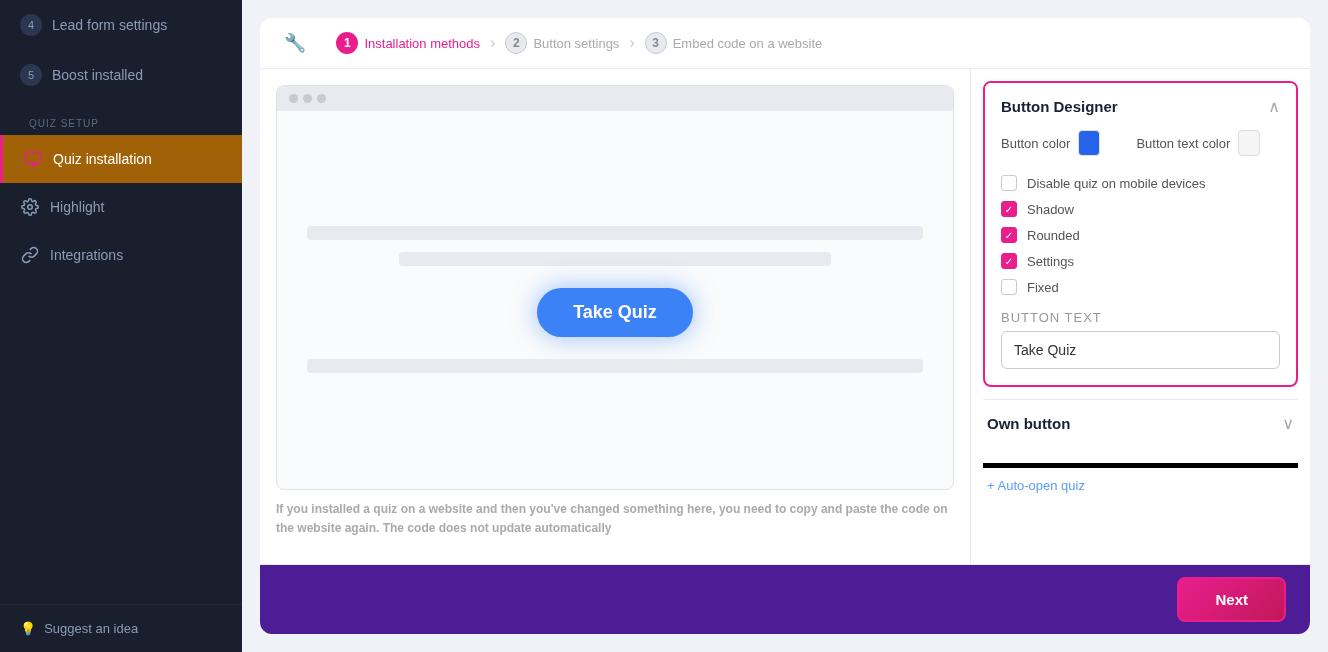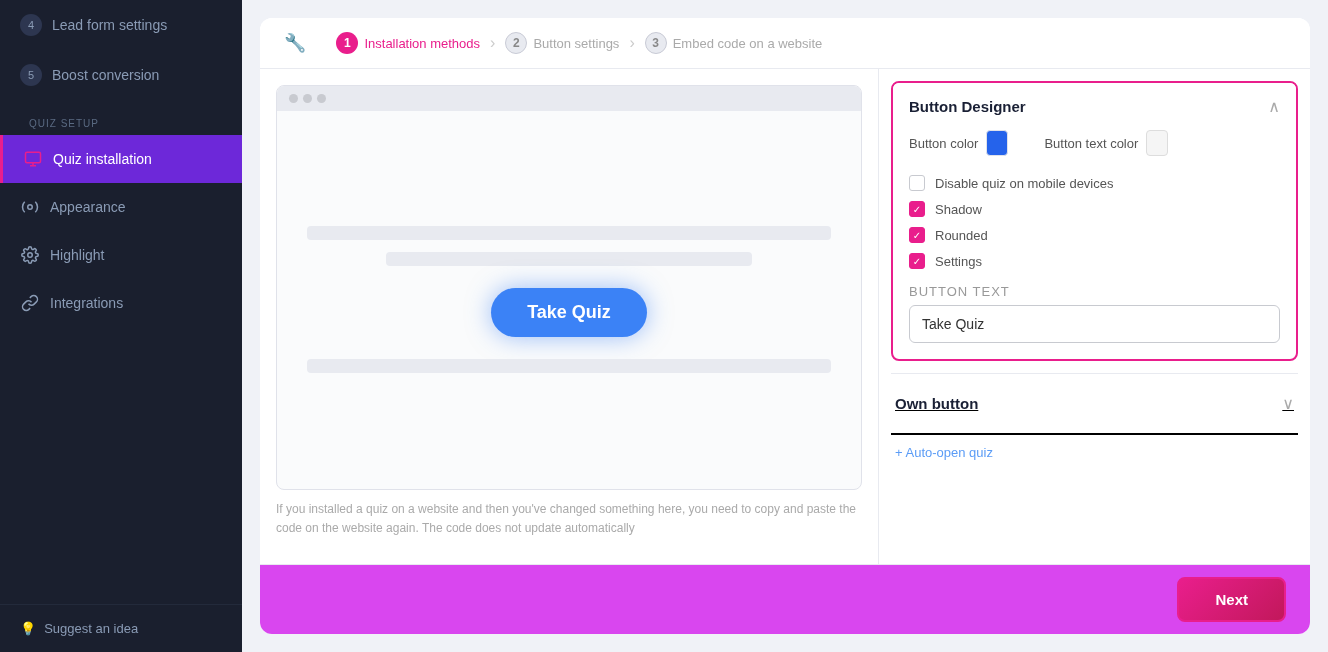--- a/index.html
+++ b/index.html
@@ -18,21 +18,21 @@
     .sidebar-item {
       display: flex;
       align-items: center;
       padding: 14px 20px;
       cursor: pointer;
       color: #8a9bb5;
       font-size: 14px;
       gap: 10px;
     }
     .sidebar-item.active {
-      background: #6d28d9;
+      background: #a16207;
       color: #fff;
       border-left: 3px solid #e91e8c;
     }
     .sidebar-item .item-num {
       width: 22px;
       height: 22px;
       border-radius: 50%;
       background: #2d3650;
       display: flex;
       align-items: center;
@@ -209,26 +209,27 @@
       cursor: pointer;
       box-shadow: 0 0 25px rgba(59, 130, 246, 0.5);
       margin: 10px 0;
     }
 
     .info-text {
       font-size: 12px;
       color: #5b9cf6;
       padding: 10px 0;
       line-height: 1.6;
+      font-weight: bold;
     }
     .info-text span { color: #aaa; }
 
     
     .right-panel {
-      width: 432px;
+      width: 340px;
       border-left: 1px solid #e8eaf0;
       display: flex;
       flex-direction: column;
       overflow-y: auto;
       background: #fff;
     }
 
     .panel-section {
       border: 2.5px solid #e91e8c;
       margin: 12px;
@@ -323,48 +324,47 @@
 
     
     .own-button-section {
       margin: 0 12px;
       background: #fff;
     }
     .own-button-header {
       display: flex;
       align-items: center;
       justify-content: space-between;
-      padding: 20px 4px;
+      padding: 14px 4px;
       cursor: pointer;
       border-top: 1px solid #e8eaf0;
-      text-decoration: underline;
     }
     .own-button-title {
       font-size: 15px;
       font-weight: 600;
       color: #1a2035;
     }
 
     
     .auto-open {
-      margin: 0 12px;
+      margin: 16px 12px;
       padding: 10px 4px;
-      border-top: 2px solid #000000;
+      border-top: 5px solid #000000;
       font-size: 13px;
       color: #5b9cf6;
       cursor: pointer;
     }
 
     
     .card-footer {
       display: flex;
       justify-content: flex-end;
       padding: 12px 24px;
       border-top: 1px solid #e8eaf0;
-      background: #d946ef;
+      background: #4c1d95;
     }
     .next-btn {
       background: linear-gradient(135deg, #e91e8c, #c2185b);
       color: #fff;
       border: none;
       border-radius: 8px;
       padding: 12px 36px;
       font-size: 15px;
       font-weight: 600;
       cursor: pointer;
@@ -377,42 +377,33 @@
 </head>
 <body>
 
 <div class="sidebar">
   <div class="sidebar-item">
     <div class="item-num">4</div>
     <span>Lead form settings</span>
   </div>
   <div class="sidebar-item">
     <div class="item-num">5</div>
-    <span>Boost conversion</span>
+    <span>Boost installed</span>
   </div>
 
   <div class="sidebar-section-label">QUIZ SETUP</div>
 
   <div class="sidebar-item active">
     <div class="icon">
       <svg width="18" height="18" viewBox="0 0 24 24" fill="none" stroke="#e91e8c" stroke-width="2">
         <rect x="2" y="3" width="20" height="14" rx="2"></rect>
           <path d="M8 21h8M12 17v4"></path>
       </svg>
     </div>
     <span>Quiz installation</span>
-  </div>
-  <div class="sidebar-item">
-    <div class="icon">
-      <svg width="18" height="18" viewBox="0 0 24 24" fill="none" stroke="#8a9bb5" stroke-width="2">
-        <circle cx="12" cy="12" r="3"></circle>
-          <path d="M19.07 4.93a10 10 0 0 1 0 14.14M4.93 4.93a10 10 0 0 0 0 14.14"></path>
-      </svg>
-    </div>
-    <span>Appearance</span>
   </div>
   <div class="sidebar-item">
     <div class="icon">
       <svg width="18" height="18" viewBox="0 0 24 24" fill="none" stroke="#8a9bb5" stroke-width="2">
         <circle cx="12" cy="12" r="3"></circle>
           <path d="M19.4 15a1.65 1.65 0 0 0 .33 1.82l.06.06a2 2 0 0 1-2.83 2.83l-.06-.06a1.65 1.65 0 0 0-1.82-.33 1.65 1.65 0 0 0-1 1.51V21a2 2 0 0 1-4 0v-.09A1.65 1.65 0 0 0 9 19.4a1.65 1.65 0 0 0-1.82.33l-.06.06a2 2 0 0 1-2.83-2.83l.06-.06A1.65 1.65 0 0 0 4.68 15a1.65 1.65 0 0 0-1.51-1H3a2 2 0 0 1 0-4h.09A1.65 1.65 0 0 0 4.6 9a1.65 1.65 0 0 0-.33-1.82l-.06-.06a2 2 0 0 1 2.83-2.83l.06.06A1.65 1.65 0 0 0 9 4.68a1.65 1.65 0 0 0 1-1.51V3a2 2 0 0 1 4 0v.09a1.65 1.65 0 0 0 1 1.51 1.65 1.65 0 0 0 1.82-.33l.06-.06a2 2 0 0 1 2.83 2.83l-.06.06A1.65 1.65 0 0 0 19.4 9a1.65 1.65 0 0 0 1.51 1H21a2 2 0 0 1 0 4h-.09a1.65 1.65 0 0 0-1.51 1z"></path>
       </svg>
     </div>
     <span>Highlight</span>
   </div>
@@ -509,20 +500,24 @@
               <span>Shadow</span>
             </div>
             <div class="checkbox-row">
               <div class="checkbox-box checked"></div>
               <span>Rounded</span>
             </div>
             <div class="checkbox-row">
               <div class="checkbox-box checked"></div>
               <span>Settings</span>
             </div>
+            <div class="checkbox-row">
+              <div class="checkbox-box"></div>
+              <span>Fixed</span>
+            </div>
 
             <div class="button-text-label">BUTTON TEXT</div>
             <input class="button-text-input" type="text" value="Take Quiz" style="">
           </div>
         </div>
 
         <div class="own-button-section">
           <div class="own-button-header">
             <span class="own-button-title">Own button</span>
             <span class="chevron-down">∨</span>

